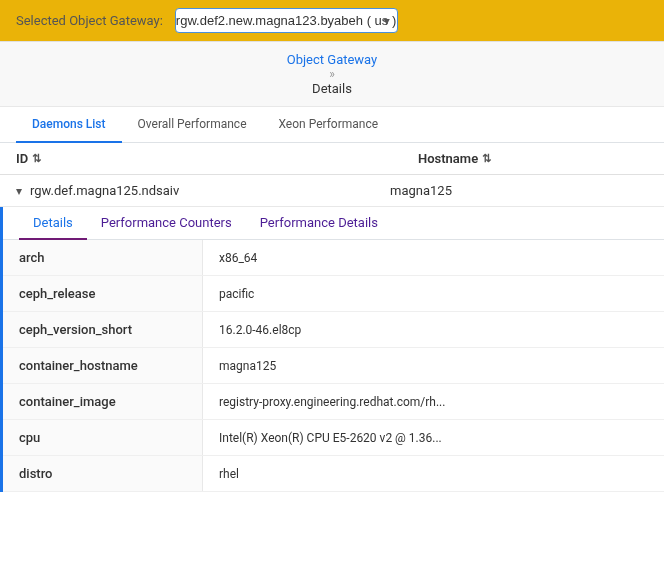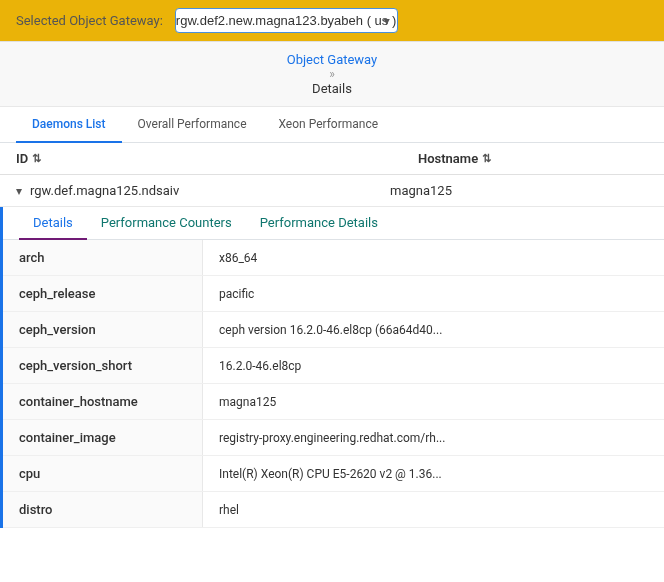--- a/index.html
+++ b/index.html
@@ -171,21 +171,21 @@
     .inner-tabs {
       display: flex;
       border-bottom: 1px solid #dee2e6;
       padding: 0 16px;
       background: #fff;
     }
     .inner-tab {
       padding: 8px 14px;
       font-size: 13px;
       cursor: pointer;
-      color: #0f766e;
+      color: #4c1d95;
       border-bottom: 2px solid transparent;
       margin-bottom: -1px;
       white-space: nowrap;
     }
     .inner-tab.active {
       color: #1a73e8;
       border-bottom: 2px solid #701a75;
     }
 
     
@@ -273,24 +273,20 @@
   <div class="details-table">
     <div class="details-row">
       <span class="details-key">arch</span>
       <span class="details-value">x86_64</span>
     </div>
     <div class="details-row">
       <span class="details-key">ceph_release</span>
       <span class="details-value">pacific</span>
     </div>
     <div class="details-row">
-      <span class="details-key">ceph_version</span>
-      <span class="details-value">ceph version 16.2.0-46.el8cp (66a64d40...</span>
-    </div>
-    <div class="details-row">
       <span class="details-key">ceph_version_short</span>
       <span class="details-value">16.2.0-46.el8cp</span>
     </div>
     <div class="details-row">
       <span class="details-key">container_hostname</span>
       <span class="details-value">magna125</span>
     </div>
     <div class="details-row">
       <span class="details-key">container_image</span>
       <span class="details-value">registry-proxy.engineering.redhat.com/rh...</span>

